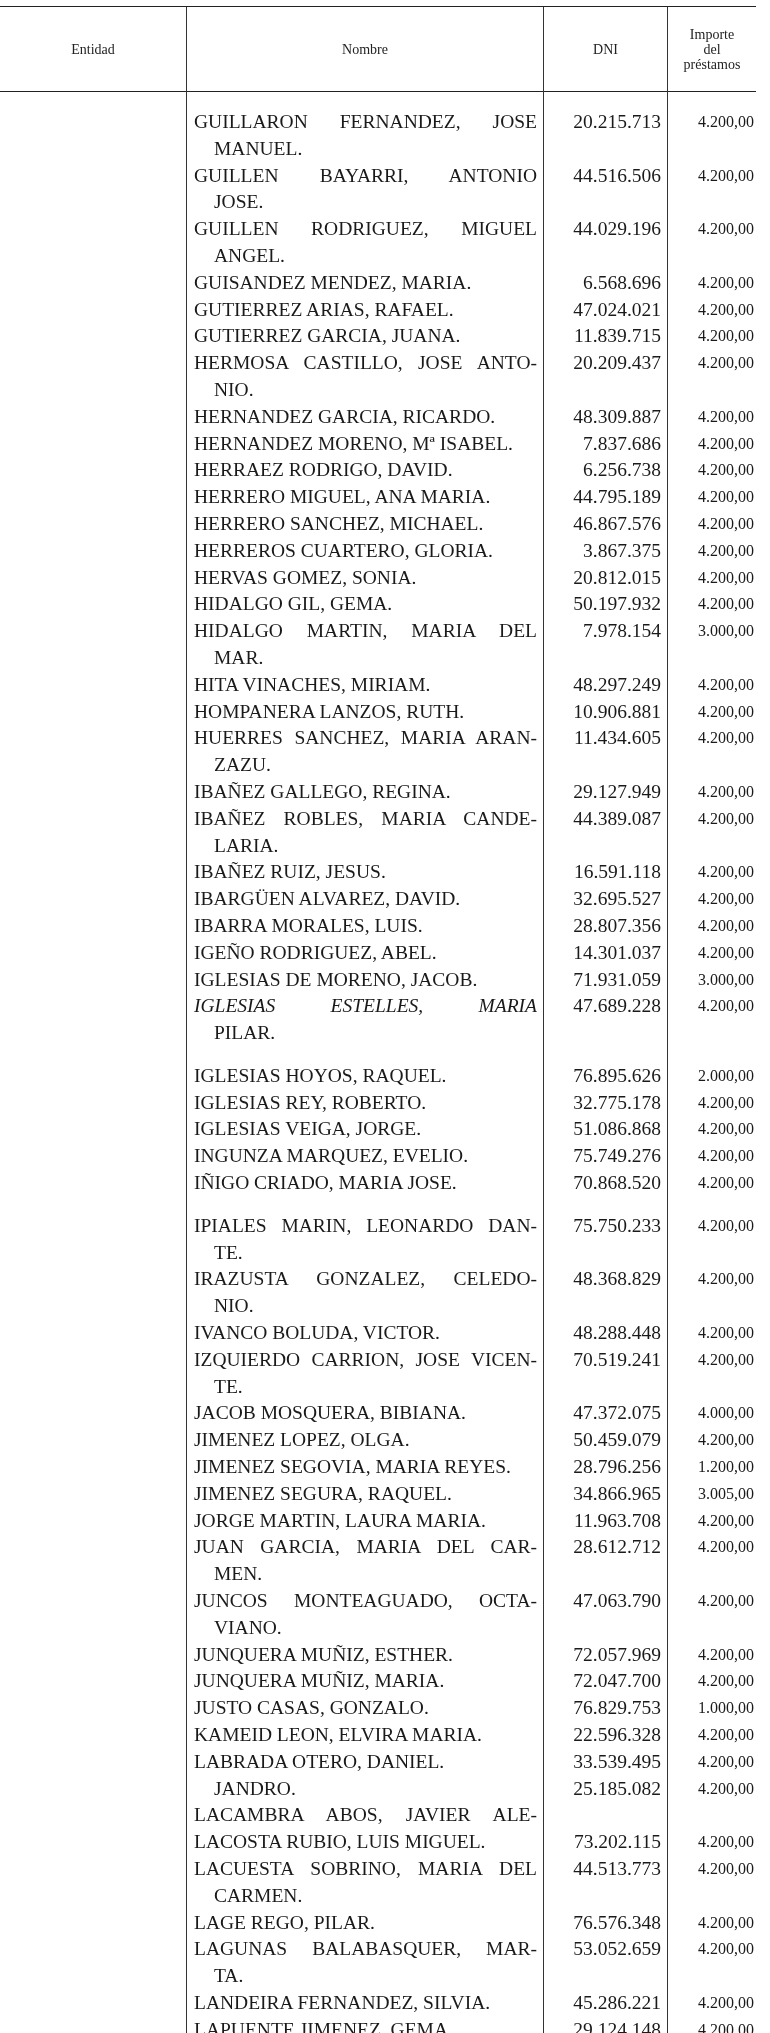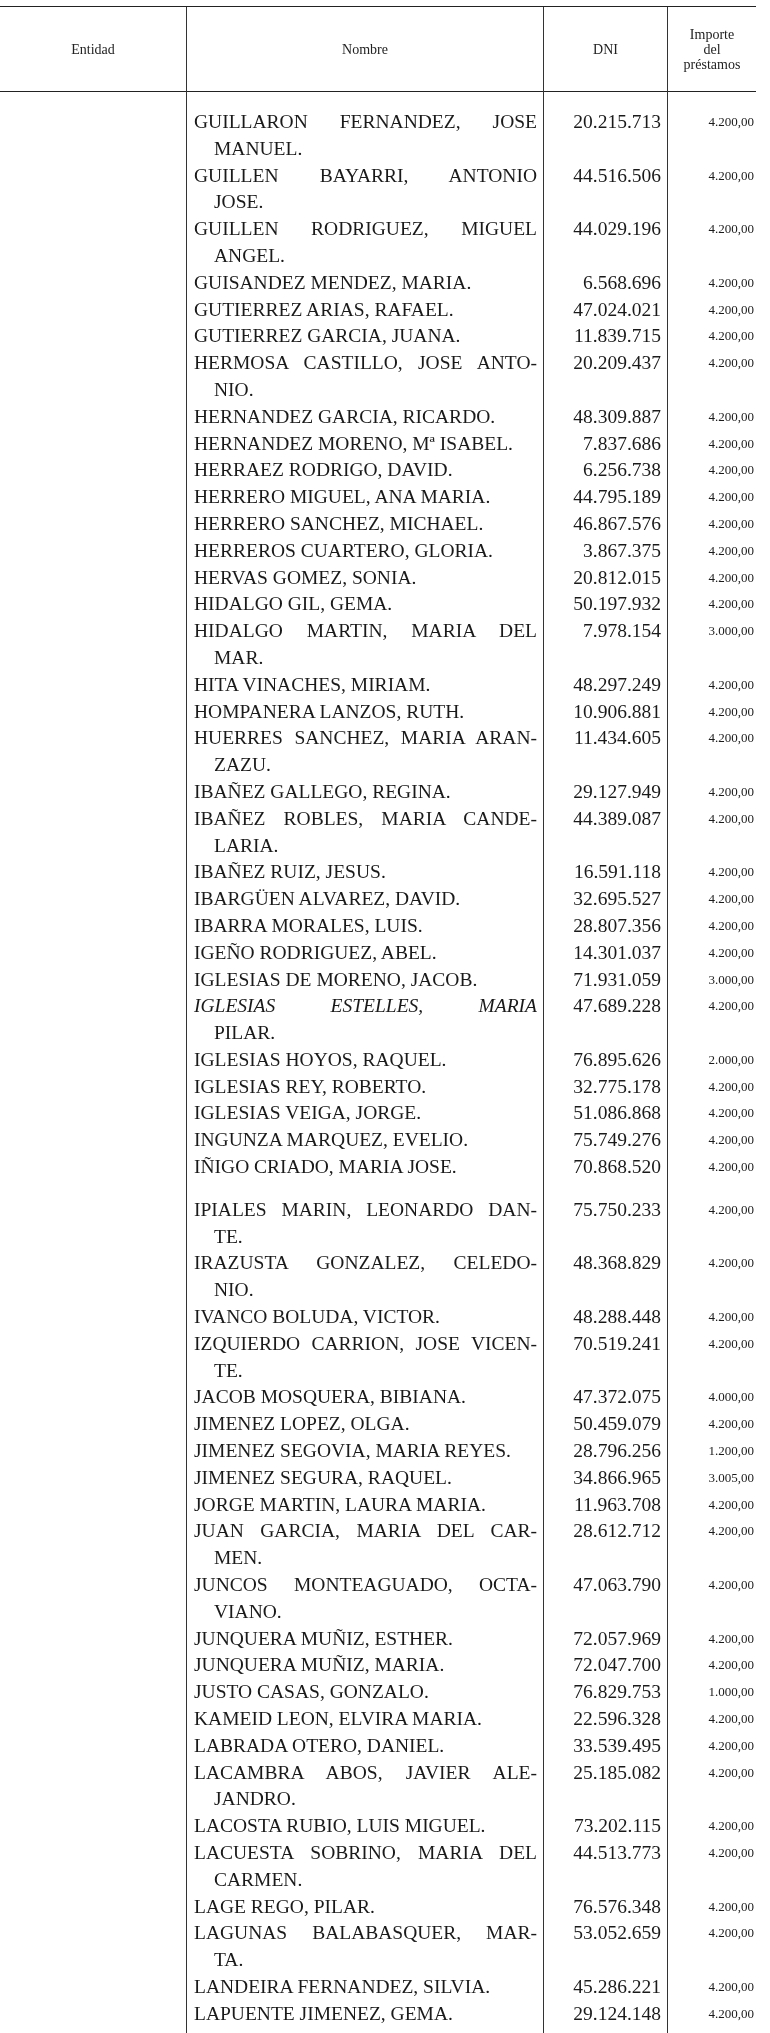--- a/index.html
+++ b/index.html
@@ -112,21 +112,21 @@
       font-size: 19.5px;
       line-height: 26.8px;
     }
     .cell-importe {
       position: absolute;
       left: 668px;
       width: 86px;
       top: 0;
       text-align: right;
       font-family: "Liberation Serif", "DejaVu Serif", serif;
-      font-size: 13px;
+      font-size: 16px;
       line-height: 26.8px;
     }
   </style>
 </head>
 <body>
 
 <div class="page">
   <div class="top-rule"></div>
   <div class="head-rule"></div>
   <div class="vline v1"></div>
@@ -339,21 +339,21 @@
         <div class="cell-importe">3.000,00</div>
       </div>
       <div class="row" style="height: 53.6px;">
         <div class="cell-name">
           <span class="name-line first justify" style="display: block; text-align: justify; text-align-last: justify; font-style: italic;">IGLESIAS ESTELLES, MARIA</span>
           <span class="name-line cont">PILAR.</span>
         </div>
         <div class="cell-dni">47.689.228</div>
         <div class="cell-importe">4.200,00</div>
       </div>
-      <div class="row" style="height: 26.8px;">
+      <div class="row" style="height: 26.8px; margin-top: 16px;">
         <div class="cell-name">
           <span class="name-line first">IGLESIAS HOYOS, RAQUEL.</span>
         </div>
         <div class="cell-dni">76.895.626</div>
         <div class="cell-importe">2.000,00</div>
       </div>
       <div class="row" style="height: 26.8px;">
         <div class="cell-name">
           <span class="name-line first">IGLESIAS REY, ROBERTO.</span>
         </div>
@@ -493,22 +493,22 @@
       </div>
       <div class="row" style="height: 26.8px;">
         <div class="cell-name">
           <span class="name-line first">LABRADA OTERO, DANIEL.</span>
         </div>
         <div class="cell-dni">33.539.495</div>
         <div class="cell-importe">4.200,00</div>
       </div>
       <div class="row" style="height: 53.6px;">
         <div class="cell-name">
+          <span class="name-line cont">JANDRO.</span>
           <span class="name-line first justify" style="display: block; text-align: justify; text-align-last: justify;">LACAMBRA ABOS, JAVIER ALE-</span>
-          <span class="name-line cont">JANDRO.</span>
         </div>
         <div class="cell-dni">25.185.082</div>
         <div class="cell-importe">4.200,00</div>
       </div>
       <div class="row" style="height: 26.8px;">
         <div class="cell-name">
           <span class="name-line first">LACOSTA RUBIO, LUIS MIGUEL.</span>
         </div>
         <div class="cell-dni">73.202.115</div>
         <div class="cell-importe">4.200,00</div>

